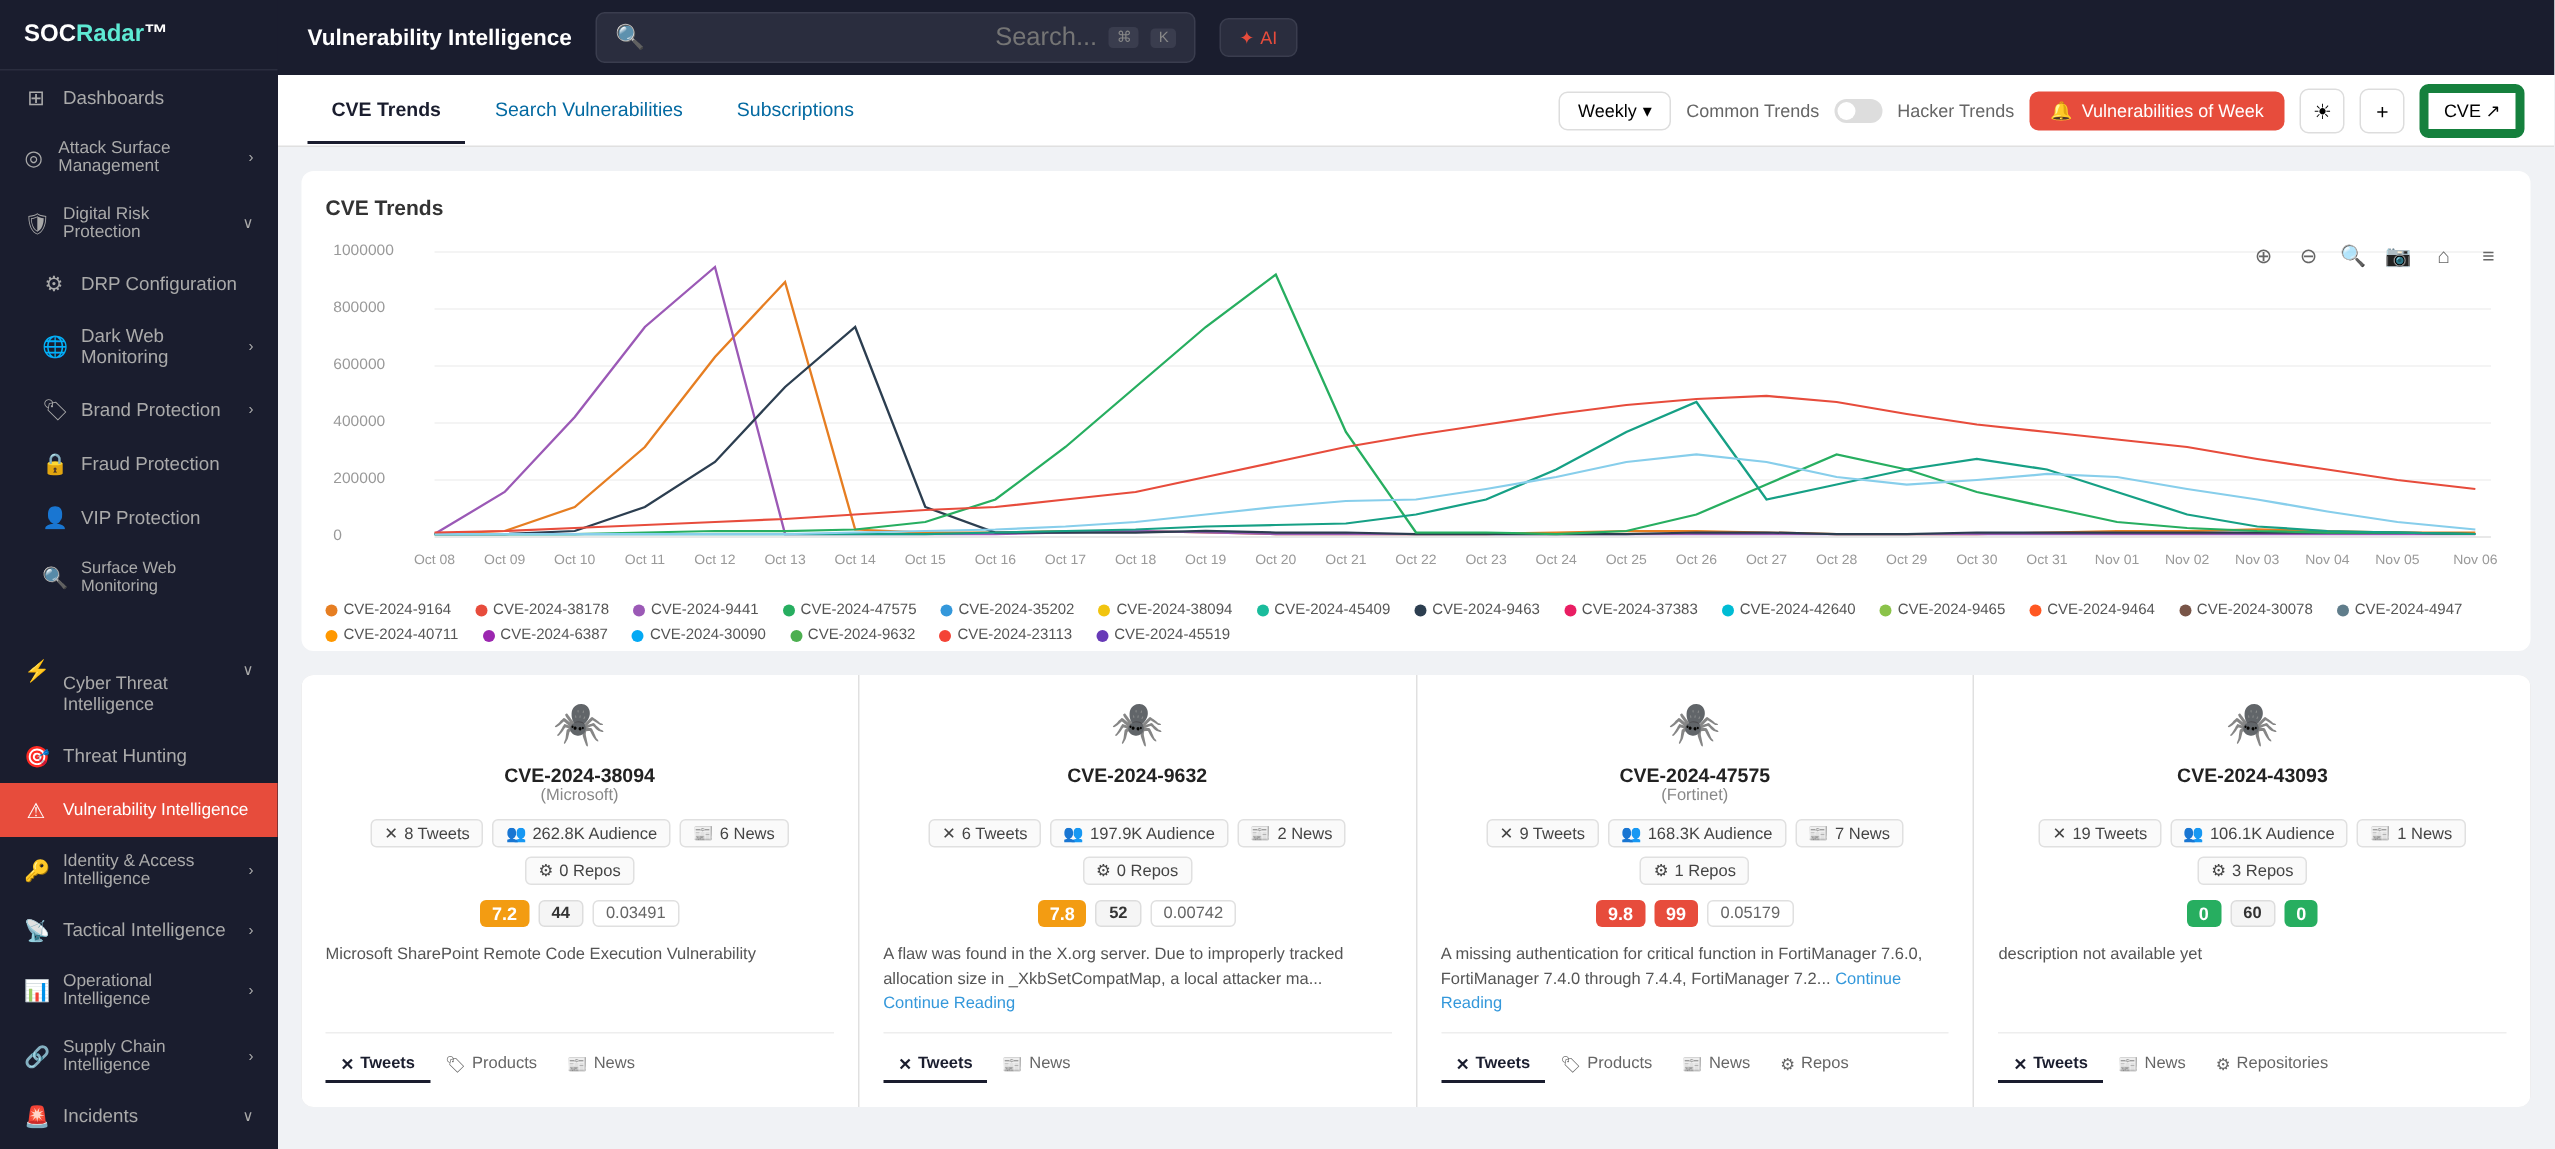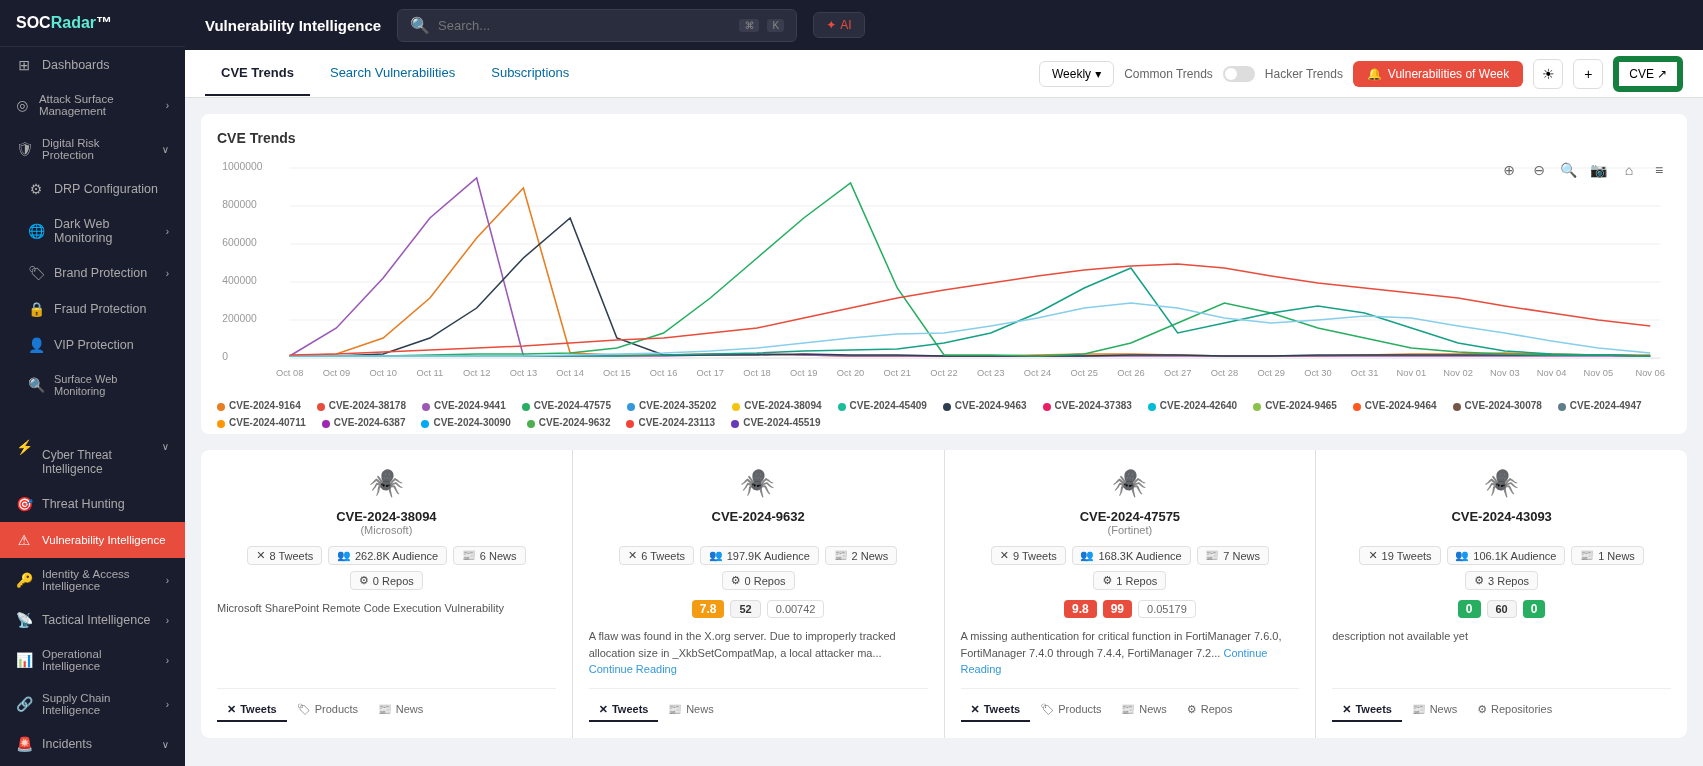--- a/index.html
+++ b/index.html
@@ -13,21 +13,21 @@
     .sidebar-item .chevron { margin-left: auto; font-size: 10px; }
     .sidebar-item .icon { width: 16px; text-align: center; font-size: 14px; }
 
     
     .main { flex: 1; display: flex; flex-direction: column; overflow: hidden; }
 
     
     .topbar { background: #1a1d2e; display: flex; align-items: center; padding: 0 20px; height: 50px; gap: 16px; flex-shrink: 0; }
     .topbar-title { color: white; font-size: 15px; font-weight: 600; flex: 0 0 auto; }
     .topbar-search { background: #2a2d3e; border: 1px solid #3a3d4e; border-radius: 6px; display: flex; align-items: center; gap: 8px; padding: 6px 12px; flex: 1; max-width: 400px; }
-    .topbar-search input { background: transparent; border: none; outline: none; color: #3b82f6; font-size: 13px; width: 100%; }
+    .topbar-search input { background: transparent; border: none; outline: none; color: #3b82f6; font-size: 17px; width: 100%; text-align: right; }
     .topbar-search .shortcut { background: #3a3d4e; border-radius: 3px; padding: 1px 5px; font-size: 10px; color: #888; }
     .topbar-ai { background: #2a2d3e; border: 1px solid #3a3d4e; border-radius: 6px; padding: 5px 12px; color: #e74c3c; font-size: 12px; cursor: pointer; display: flex; align-items: center; gap: 4px; }
     .topbar-right { margin-left: auto; display: flex; align-items: center; gap: 12px; }
     .topbar-user { color: #aaa; font-size: 12px; display: flex; align-items: center; gap: 6px; }
     .topbar-avatar { width: 28px; height: 28px; border-radius: 50%; background: #555; }
     .status-green { color: #2ecc71; font-size: 11px; }
     .topbar-notification { background: #e74c3c; width: 28px; height: 28px; border-radius: 50%; display: flex; align-items: center; justify-content: center; color: white; font-size: 11px; cursor: pointer; }
 
     
     .content { flex: 1; overflow-y: auto; background: #f0f2f5; }
@@ -46,21 +46,21 @@
     .cve-btn { border: 6px solid #15803d; border-radius: 6px; padding: 5px 10px; font-size: 12px; cursor: pointer; background: white; display: flex; align-items: center; gap: 3px; }
 
     
     .chart-section { background: white; margin: 16px; border-radius: 8px; padding: 16px; }
     .chart-title { font-size: 14px; font-weight: 600; color: #333; margin-bottom: 12px; }
     .chart-container { position: relative; height: 260px; }
     .chart-controls { position: absolute; top: 0; right: 0; display: flex; gap: 6px; }
     .chart-ctrl-btn { font-size: 14px; cursor: pointer; color: #666; width: 24px; height: 24px; display: flex; align-items: center; justify-content: center; }
     svg.chart { width: 100%; height: 230px; }
     .chart-legend { display: flex; flex-wrap: wrap; gap: 6px 16px; margin-top: 8px; font-size: 10px; color: #555; }
-    .legend-item { display: flex; align-items: flex-end; gap: 4px; font-weight: bold; }
+    .legend-item { display: flex; align-items: center; gap: 4px; }
     .legend-dot { width: 8px; height: 8px; border-radius: 50%; flex-shrink: 0; }
 
     
     .cards-section { display: grid; grid-template-columns: repeat(4, 1fr); gap: 1px; background: #e0e0e0; margin: 0 16px 16px; border-radius: 8px; overflow: hidden; }
     .cve-card { background: white; padding: 16px; display: flex; flex-direction: column; gap: 10px; }
     .card-header { display: flex; align-items: center; gap: 10px; justify-content: center; flex-direction: column; }
     .card-cve-id { font-size: 13px; font-weight: 700; color: #222; text-align: center; }
     .card-vendor { font-size: 11px; color: #888; text-align: center; }
     .card-bug-icon { font-size: 28px; }
     .card-stats { display: flex; flex-wrap: wrap; gap: 6px; justify-content: center; }
@@ -394,20 +394,25 @@
             </span>
           <span class="stat-badge">
               <span>📰</span> 
               <span>6 News</span>
             </span>
           <span class="stat-badge">
               <span>⚙</span> 
               <span>0 Repos</span>
             </span>
         </div>
+        <div class="score-row">
+          <span class="score-orange">7.2</span>
+          <span class="score-num">44</span>
+          <span class="score-decimal">0.03491</span>
+        </div>
         <div class="card-description">Microsoft SharePoint Remote Code Execution Vulnerability</div>
         <div class="card-tabs">
           <div class="card-tab active"><span>✕</span> Tweets</div>
           <div class="card-tab"><span>🏷</span> Products</div>
           <div class="card-tab"><span>📰</span> News</div>
         </div>
       </div>
 
       <div class="cve-card">
         <div class="card-header">

